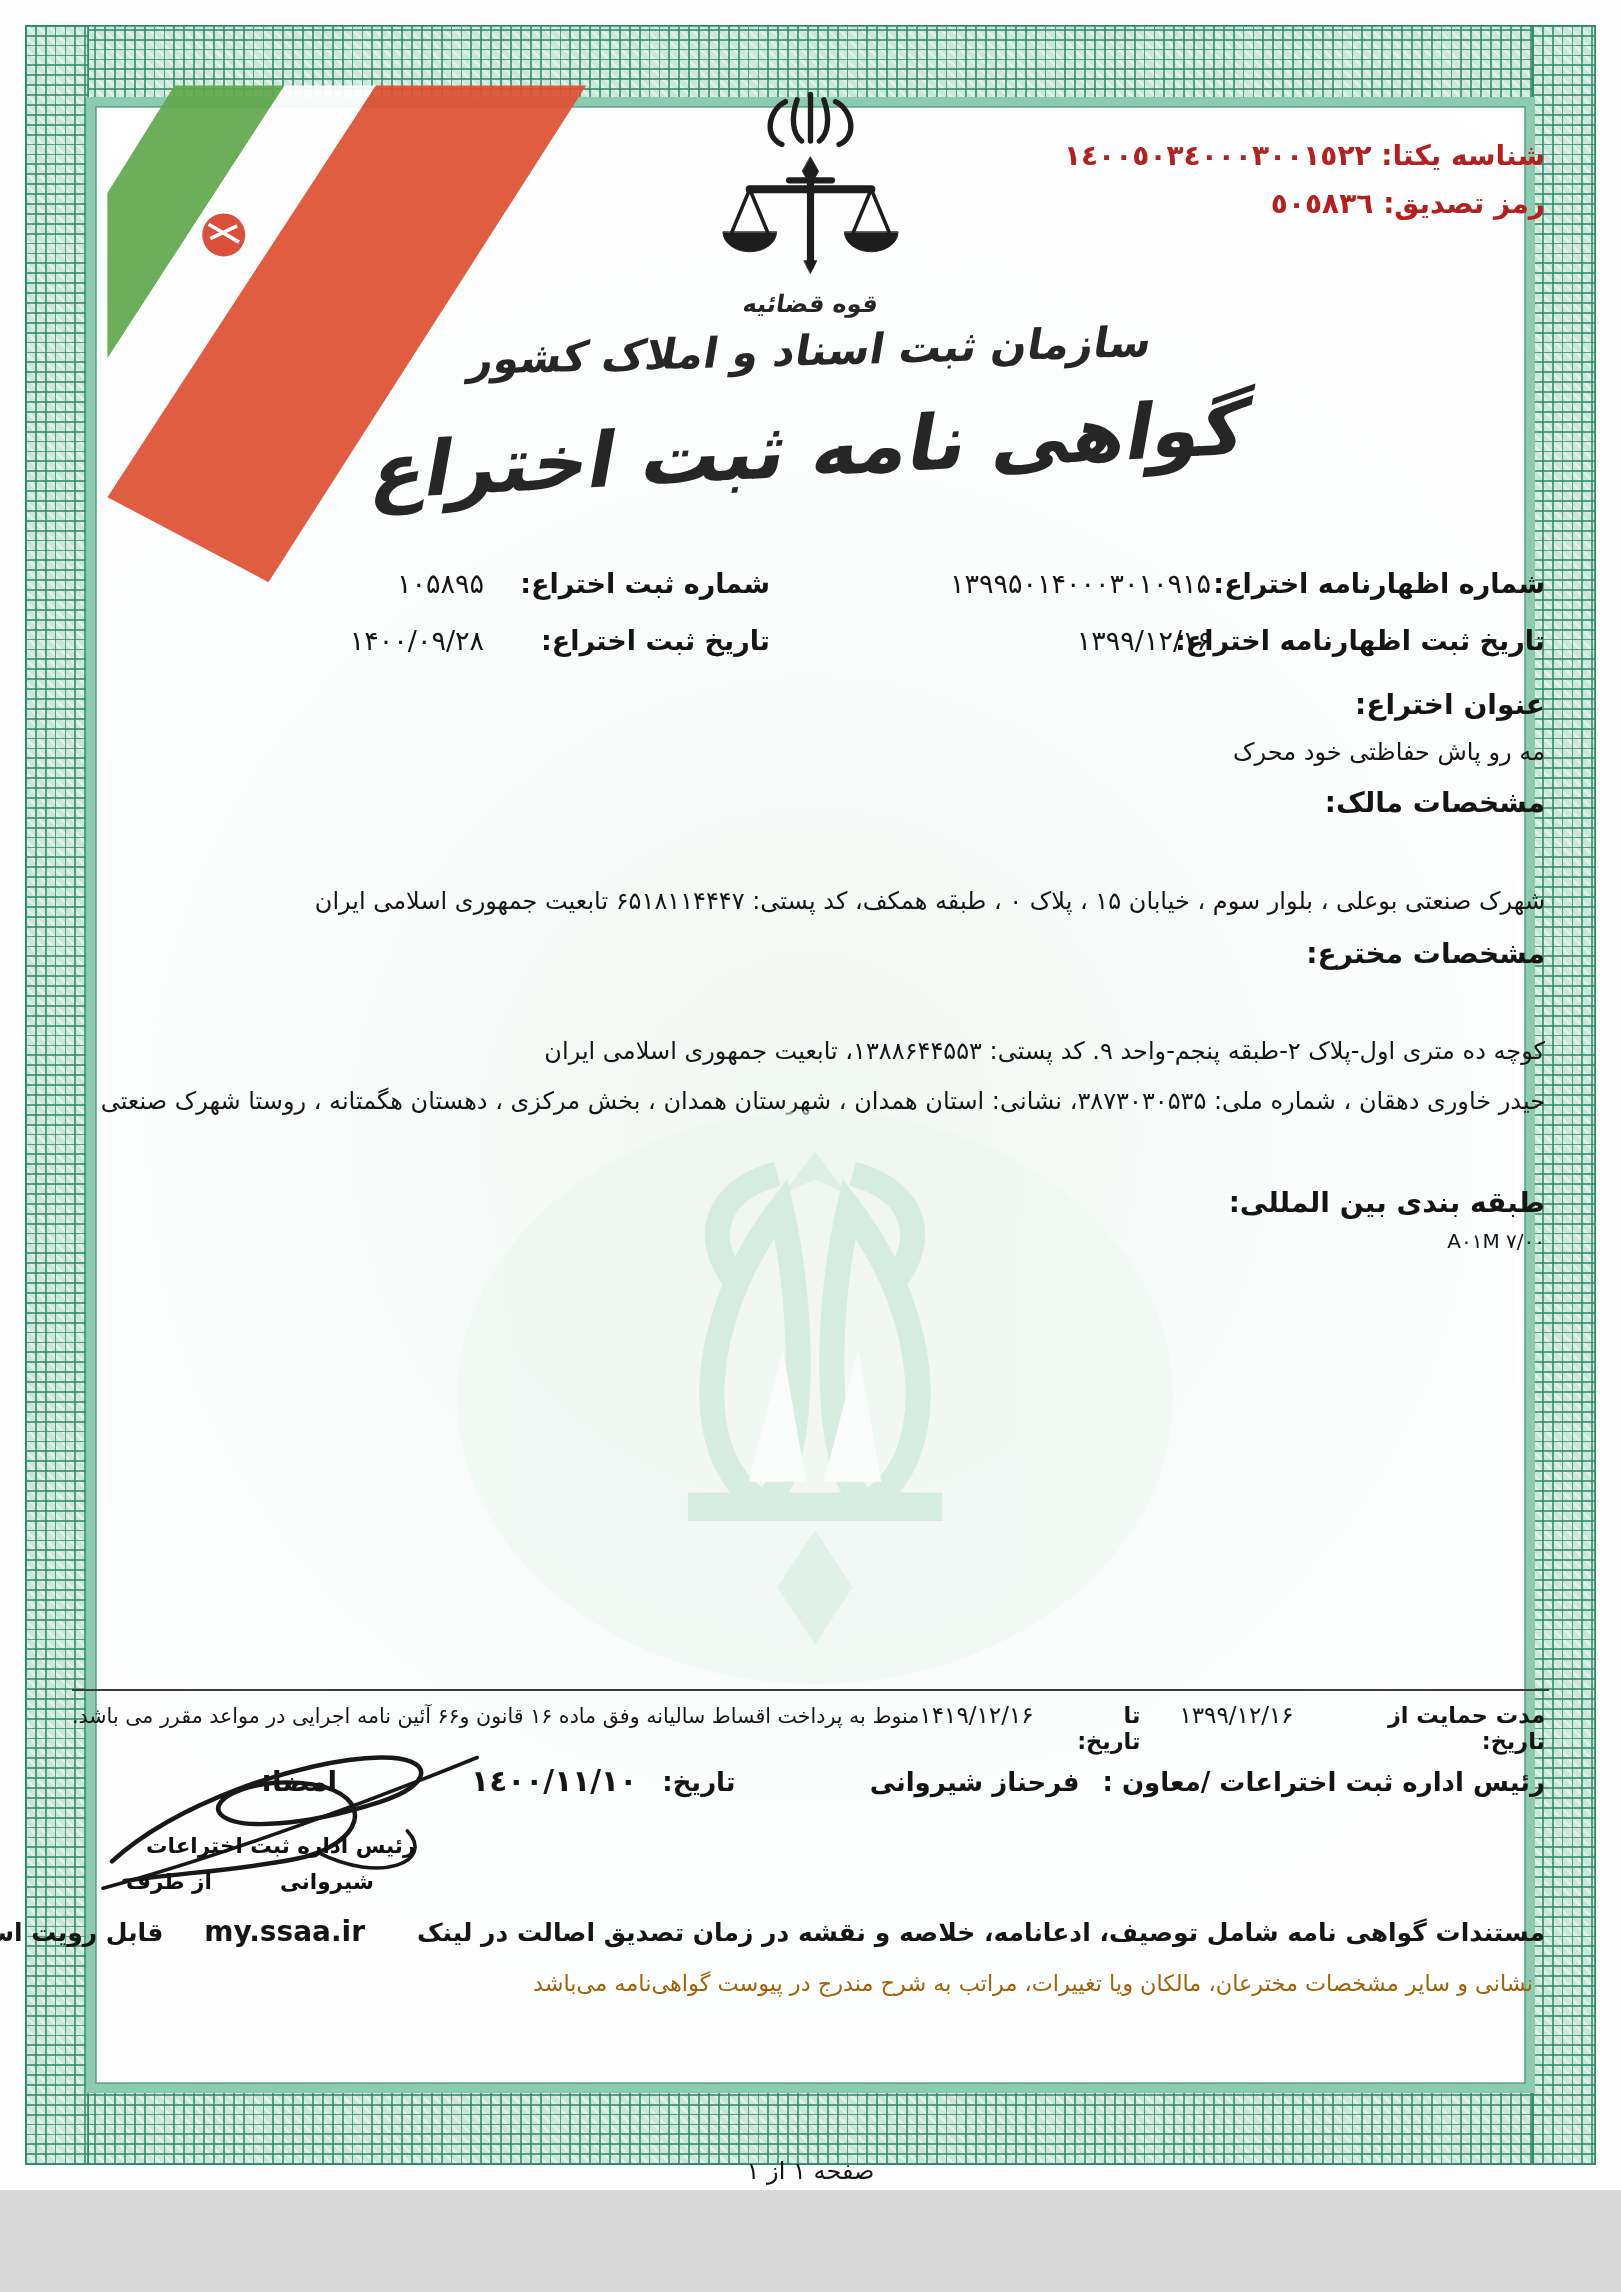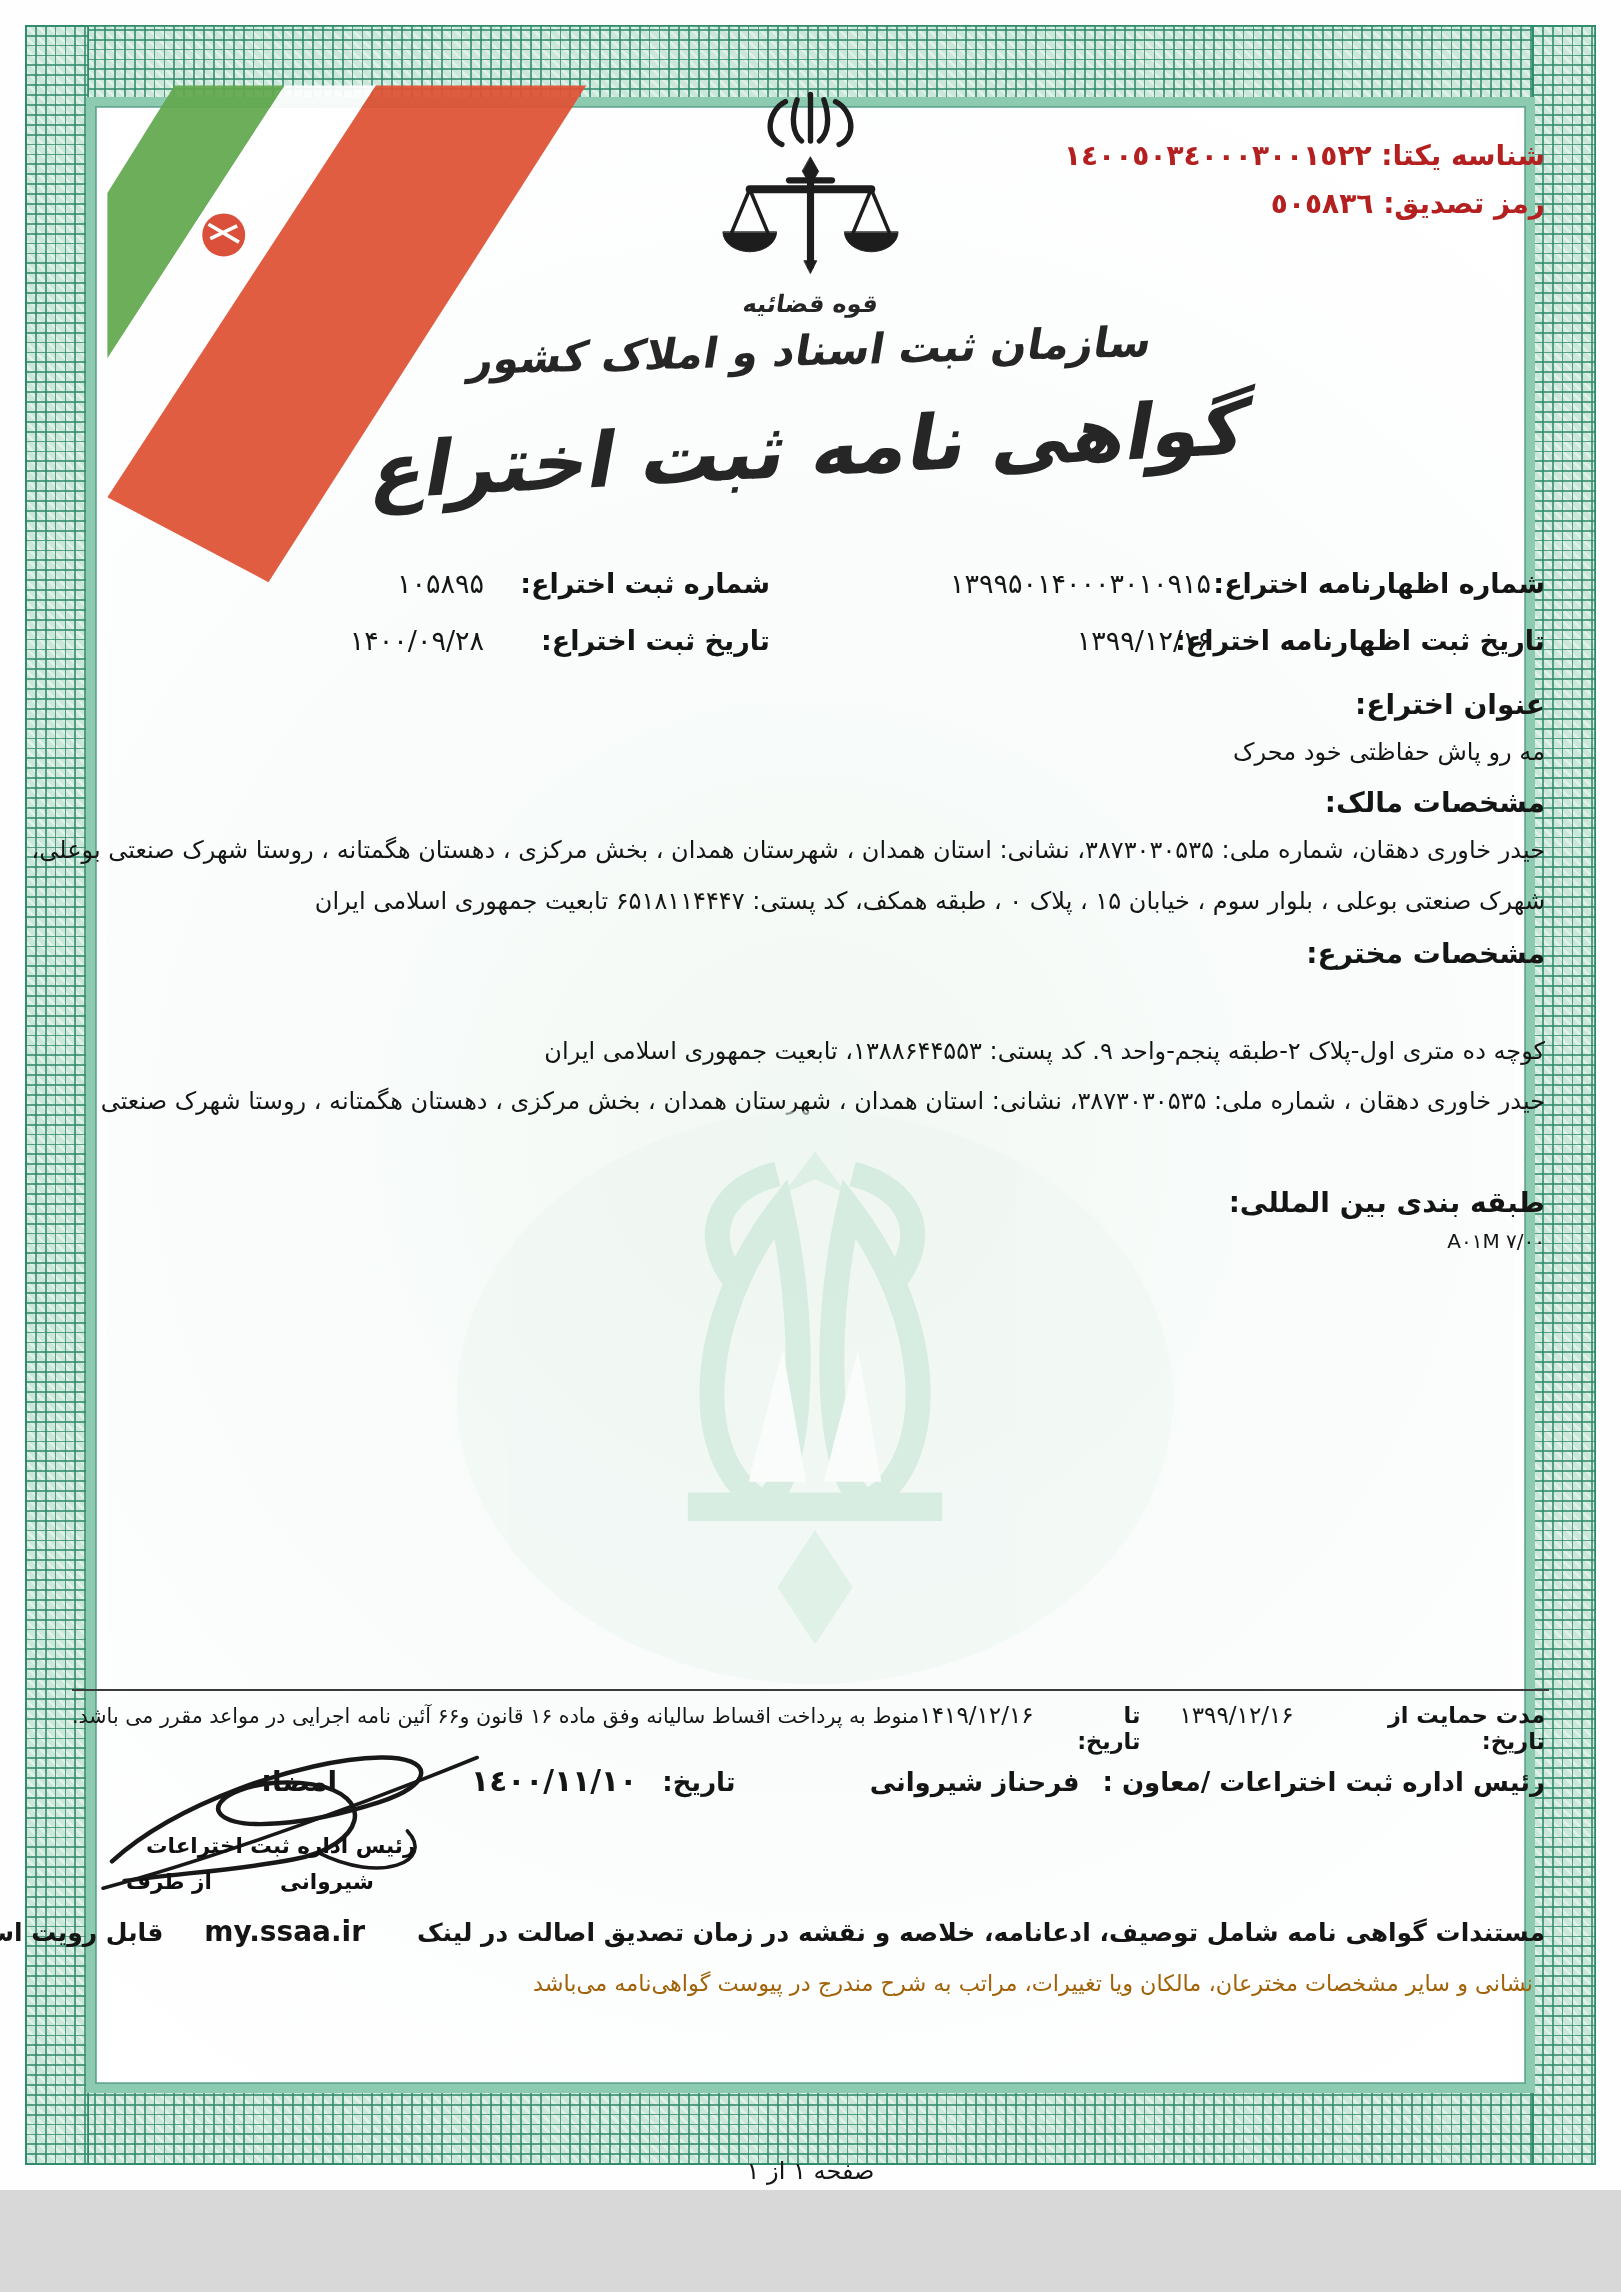--- a/index.html
+++ b/index.html
@@ -110,21 +110,20 @@
 
   <span class="abs fld lbl" style="top:625px;right:76px;">تاریخ ثبت اظهارنامه اختراع:</span>
   <span class="abs fld" style="top:625px;right:410px;">۱۳۹۹/۱۲/۱۶</span>
   <span class="abs fld lbl" style="top:625px;right:851px;">تاریخ ثبت اختراع:</span>
   <span class="abs fld" style="top:625px;right:1137px;">۱۴۰۰/۰۹/۲۸</span>
 
   <div class="abs sec-h" style="top:688px;right:76px;">عنوان اختراع:</div>
   <div class="abs body-line" style="top:738px;right:76px;">مه رو پاش حفاظتی خود محرک</div>
 
   <div class="abs sec-h" style="top:786px;right:76px;">مشخصات مالک:</div>
-  <div class="abs body-line" style="top:836px;right:76px;">حیدر خاوری دهقان، شماره ملی: ۳۸۷۳۰۳۰۵۳۵، نشانی: استان همدان ، شهرستان همدان ، بخش مرکزی ، دهستان هگمتانه ، روستا شهرک صنعتی بوعلی،</div>
   <div class="abs body-line" style="top:887px;right:76px;">شهرک صنعتی بوعلی ، بلوار سوم ، خیابان ۱۵ ، پلاک ۰ ، طبقه همکف، کد پستی: ۶۵۱۸۱۱۴۴۴۷ تابعیت جمهوری اسلامی ایران</div>
 
   <div class="abs sec-h" style="top:937px;right:76px;">مشخصات مخترع:</div>
   <div class="abs body-line" style="top:1037px;right:76px;">کوچه ده متری اول-پلاک ۲-طبقه پنجم-واحد ۹. کد پستی: ۱۳۸۸۶۴۴۵۵۳، تابعیت جمهوری اسلامی ایران</div>
   <div class="abs body-line" style="top:1087px;right:76px;">حیدر خاوری دهقان ، شماره ملی: ۳۸۷۳۰۳۰۵۳۵، نشانی: استان همدان ، شهرستان همدان ، بخش مرکزی ، دهستان هگمتانه ، روستا شهرک صنعتی</div>
 
   <div class="abs sec-h" style="top:1186px;right:76px;">طبقه بندی بین المللی:</div>
   <bdi class="abs cls-value" style="top:1229px;right:76px;" dir="ltr">A۰۱M ۷/۰۰</bdi>
 
   <svg class="abs" style="left:448px;top:1102px;" width="734" height="609" viewBox="0 0 820 680">

